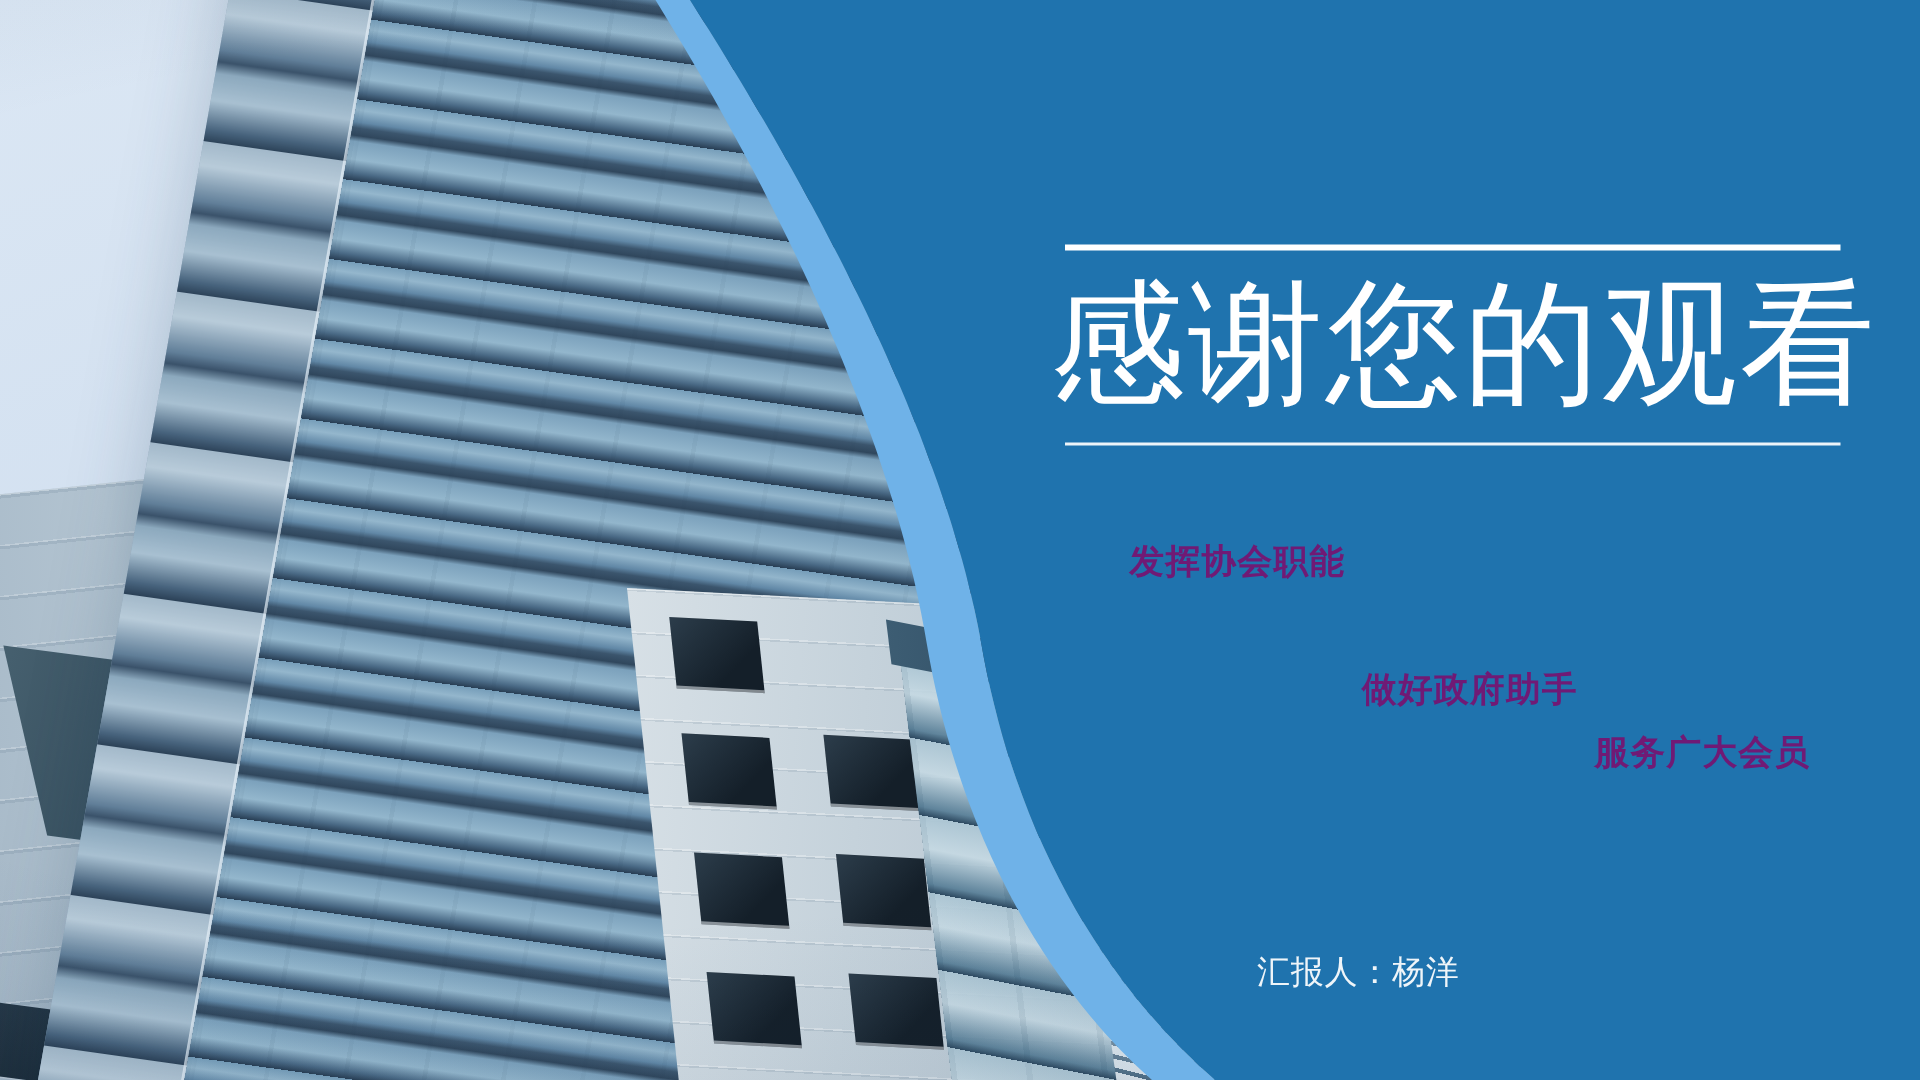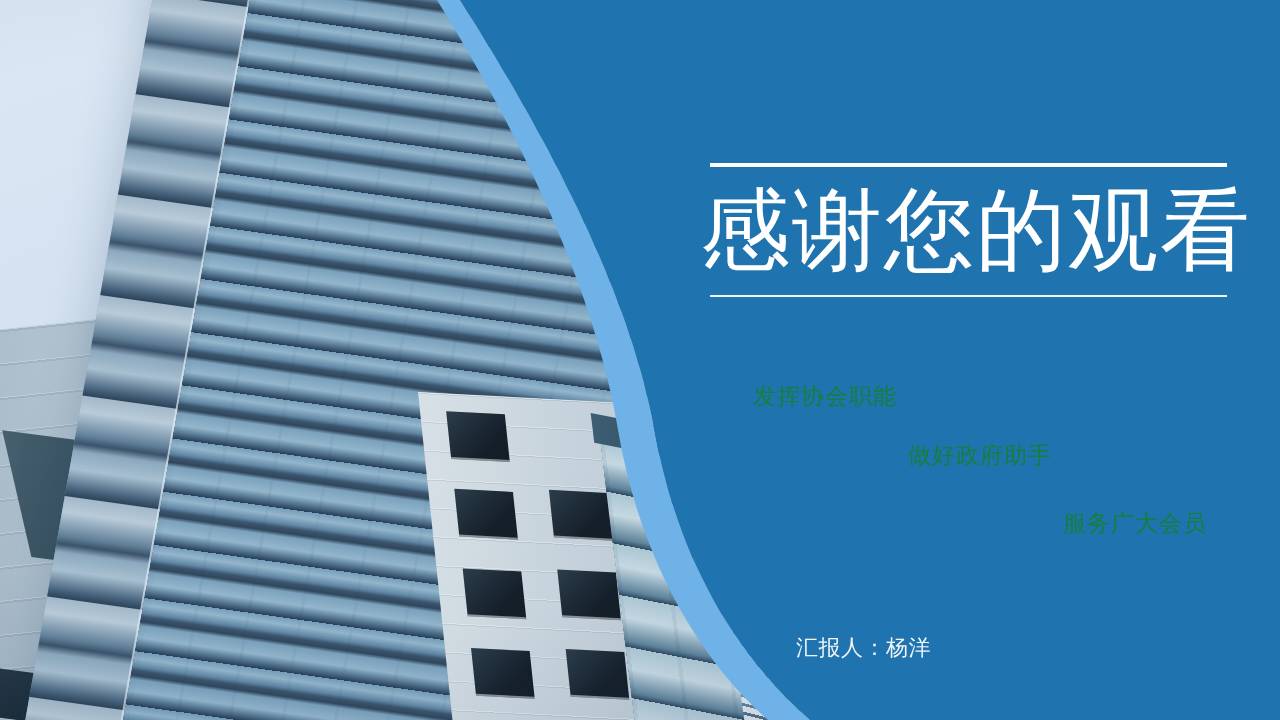--- a/index.html
+++ b/index.html
@@ -227,42 +227,41 @@
     color: #ffffff;
     font-size: 90px;
     line-height: 104px;
     font-weight: 400;
     letter-spacing: 2px;
     white-space: nowrap;
   }
 
   .sub {
     position: absolute;
-    color: #15803d;
+    color: #701a75;
     font-size: 23px;
     line-height: 30px;
     letter-spacing: 1px;
-    font-weight: 400;
+    font-weight: 700;
     white-space: nowrap;
-    margin-top: 22px;
   }
   .sub-1 { left: 753px; top: 359px; }
-  .sub-2 { left: 908px; top: 418px; }
+  .sub-2 { left: 908px; top: 444px; }
   .sub-3 { left: 1063px; top: 486px; text-align: center; }
 
   .footer-item {
     position: absolute;
     top: 633px;
     color: rgba(255,255,255,.93);
     font-size: 22px;
     line-height: 30px;
     letter-spacing: .5px;
     white-space: nowrap;
   }
-  .footer-presenter { left: 796px; }
+  .footer-presenter { left: 838px; }
   .footer-dept      { left: 1090px; }
 </style>
 </head>
 <body>
 
 <div class="slide">
 
   <div class="photo">
     <div class="sky"></div>
 

